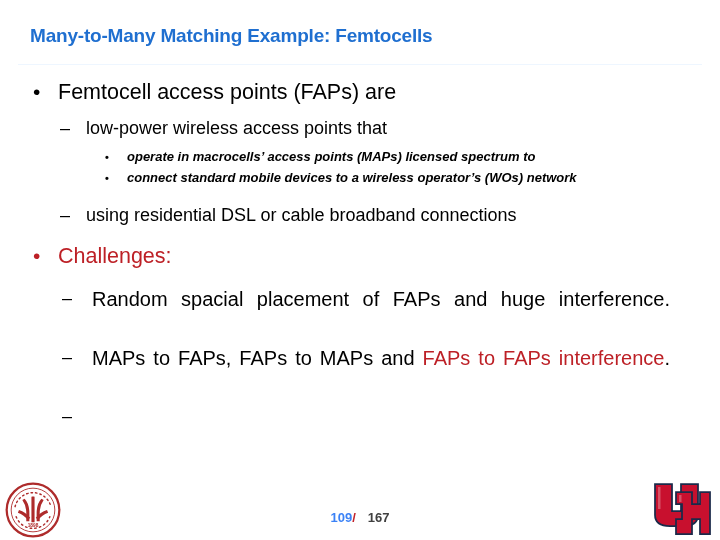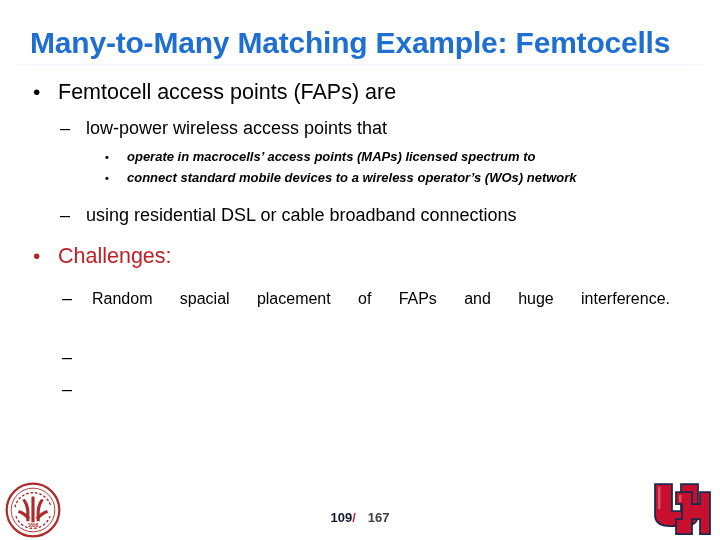--- a/index.html
+++ b/index.html
@@ -16,21 +16,21 @@
     color: #000000;
     -webkit-font-smoothing: antialiased;
   }
 
   
   #slide-title {
     position: absolute;
     left: 30px;
     top: 26px;
     width: 660px;
-    font-size: 30px;
+    font-size: 19px;
     font-weight: bold;
     letter-spacing: -0.2px;
     color: #1f6fd0;
     white-space: nowrap;
     line-height: 1.1;
   }
   #title-rule {
     position: absolute;
     left: 18px;
     top: 64px;
@@ -103,21 +103,21 @@
   }
 
   
   .lvl2.justified {
     padding-left: 62px;
   }
   .lvl2.justified .text {
     text-align: justify;
     text-justify: inter-word;
     max-width: 578px;
-    font-size: 16px;
+    font-size: 20px;
     line-height: 26px;
   }
   .lvl2.justified .text::after {
     content: "";
     display: inline-block;
     width: 100%;
   }
   .lvl2.justified .marker {
     width: 30px;
     flex: 0 0 30px;
@@ -132,21 +132,21 @@
   
   #page-number {
     position: absolute;
     left: 0;
     top: 510px;
     width: 720px;
     text-align: center;
     font-size: 13px;
     font-weight: bold;
   }
-  #page-number .cur { color: #0f172a; }
+  #page-number .cur { color: #3b82f6; }
   #page-number .sep { color: #c3242b; }
   #page-number .tot { color: #404040; margin-left: 12px; }
 
   
   #logo-left {
     position: absolute;
     left: 5px;
     top: 482px;
     width: 56px;
     height: 56px;
@@ -209,20 +209,21 @@
 
   <div class="row lvl2 justified">
     <span class="marker">–</span>
     <span class="text">Random spacial placement of FAPs and huge interference.</span>
   </div>
 
   <div style="height:7px;"></div>
 
   <div class="row lvl2 justified">
     <span class="marker">–</span>
+    <span class="text"><span>MAPs to FAPs, FAPs to MAPs and </span><span class="red">FAPs to FAPs interference</span><span>.</span></span>
   </div>
 
   <div style="height:7px;"></div>
 
   <div class="row lvl2 justified">
     <span class="marker">–</span>
   </div>
 
 </div>
 

